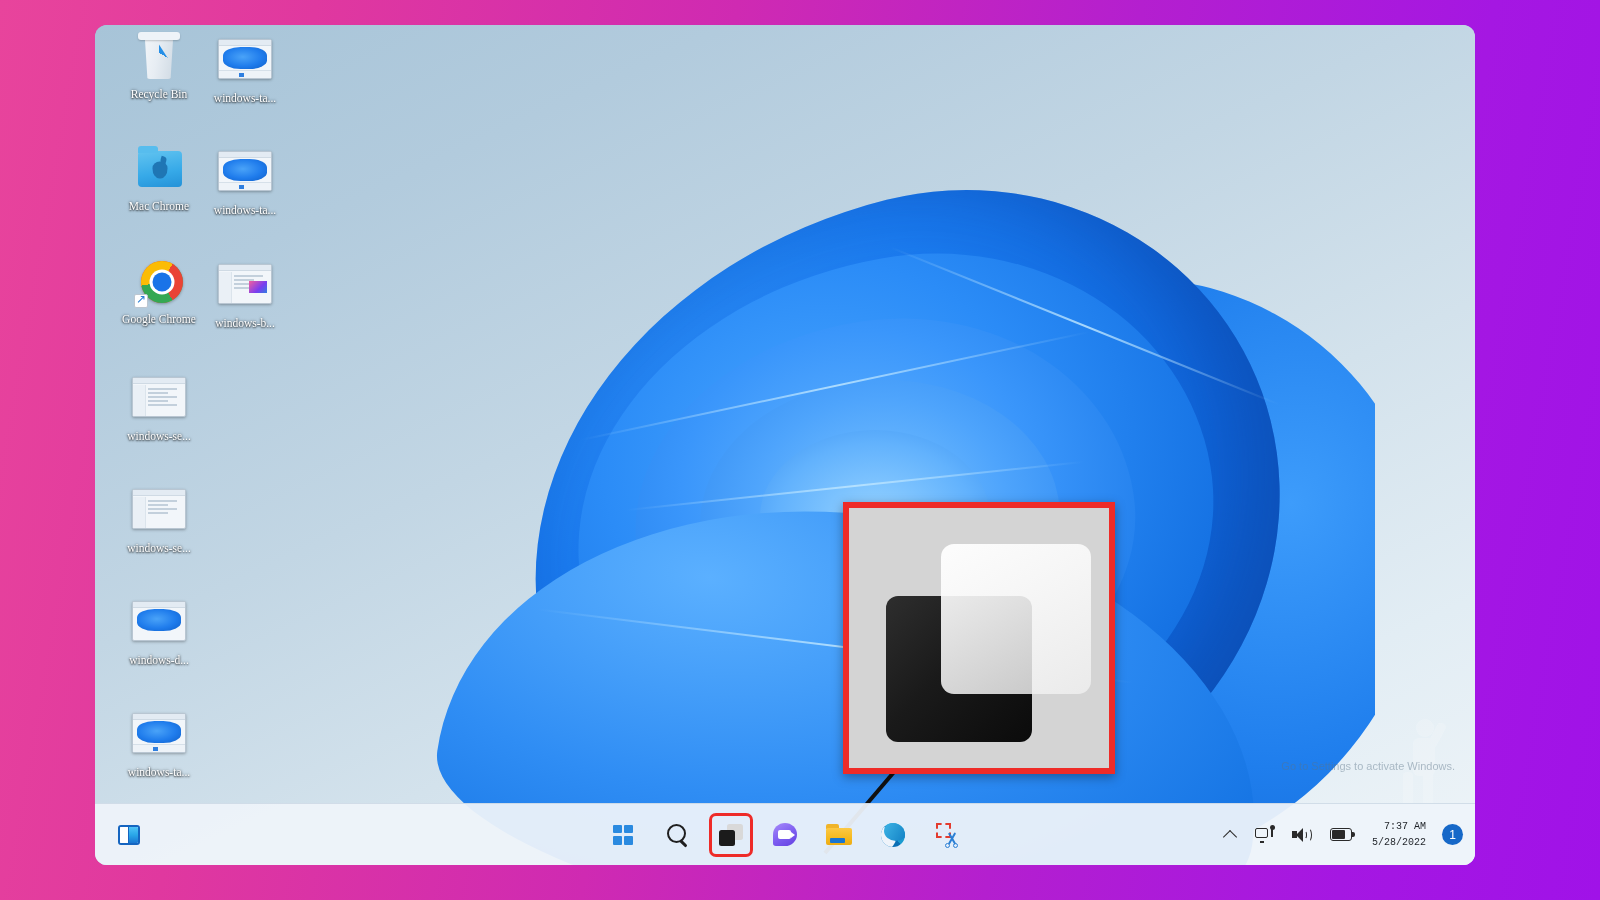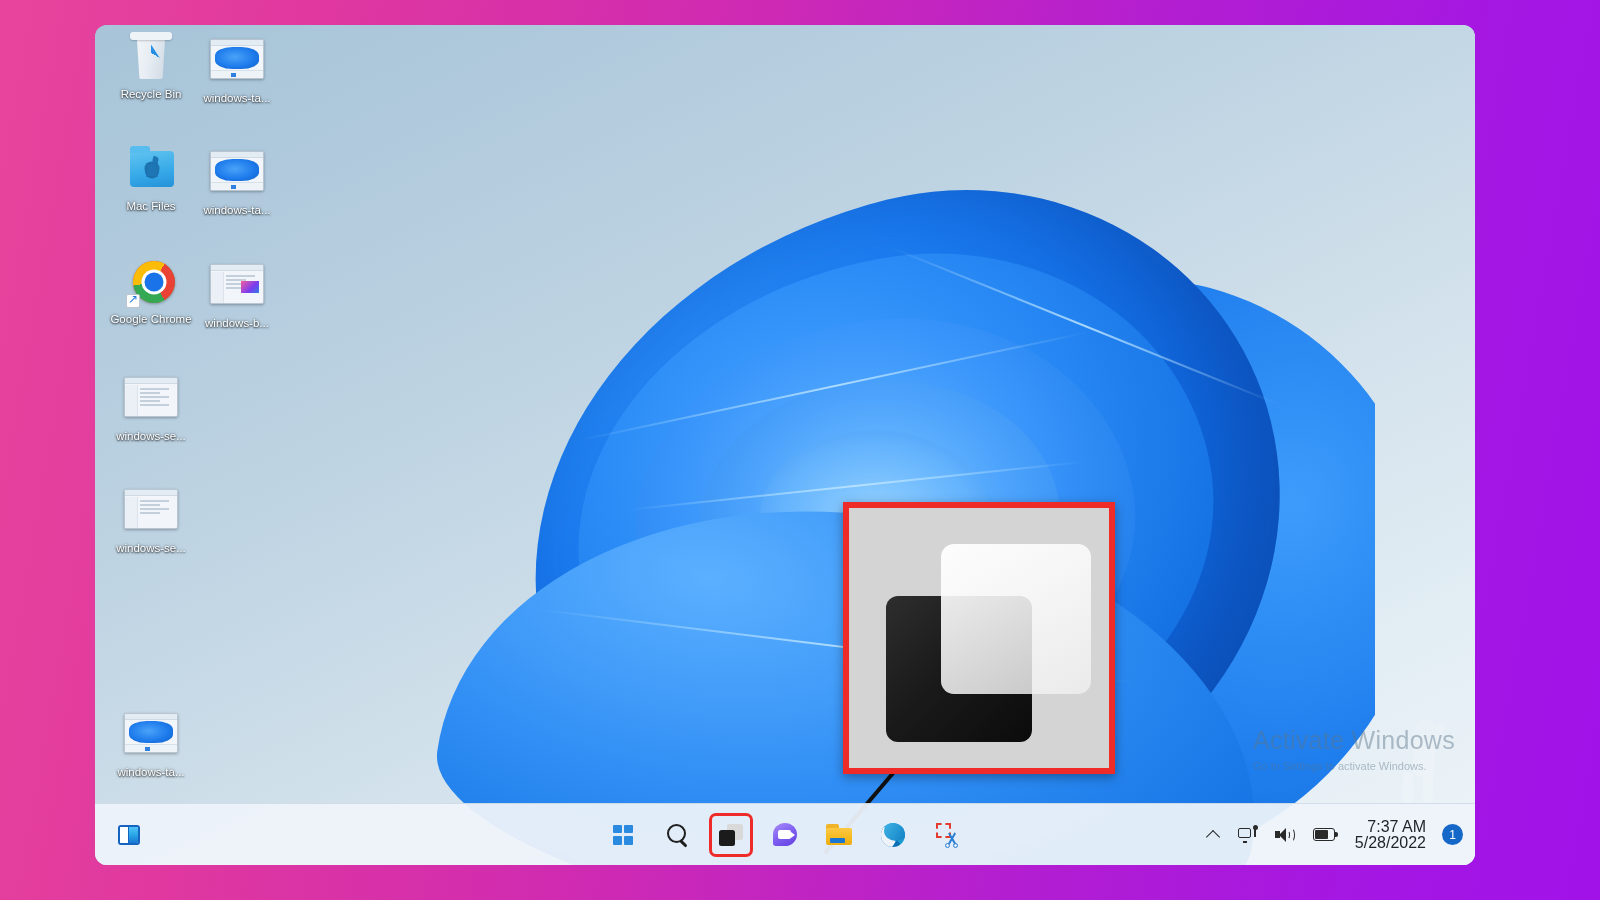--- a/index.html
+++ b/index.html
@@ -85,23 +85,24 @@
     transform: rotate(18deg);
   }
   .edge-line {
     position: absolute;
     background: linear-gradient(90deg, rgba(190,225,255,0), rgba(190,230,255,.85), rgba(190,225,255,0));
     height: 2px; border-radius: 2px;
   }
 
   
   #icon-grid {
-    position: absolute; left: 8px; top: 0;
+    position: absolute; left: 16px; top: 0;
     width: 260px; height: 780px;
     z-index: 6;
+    font-family: Liberation Serif, serif;
   }
   .dicon {
     position: absolute;
     width: 96px;
     text-align: center;
     cursor: default;
   }
   .dicon .glyph {
     width: 54px; height: 48px;
     margin: 0 auto 5px;
@@ -341,21 +342,21 @@
   .ic-volume { width:20px; height:16px; position:relative; }
   .ic-volume .spk { position:absolute; left:0; top:4px; width:5px; height:7px; background:#2a2a2a; }
   .ic-volume .cone { position:absolute; left:4px; top:1px; border-top:7px solid transparent; border-bottom:7px solid transparent; border-right:7px solid #2a2a2a;}
   .ic-volume .w1, .ic-volume .w2 { position:absolute; border:1.6px solid #2a2a2a; border-radius:50%; border-left-color:transparent; border-top-color:transparent; border-bottom-color:transparent; }
   .ic-volume .w1 { left:11px; top:4px; width:4px; height:8px; }
   .ic-volume .w2 { left:13px; top:1px; width:7px; height:14px; }
   .ic-battery { width:22px; height:13px; position:relative; }
   .ic-battery .shell { position:absolute; inset:0; border:1.7px solid #2a2a2a; border-radius:3px; }
   .ic-battery .fill { position:absolute; left:2px; top:2px; bottom:2px; width:13px; background:#2a2a2a; border-radius:1px; }
   .ic-battery .tip { position:absolute; right:-3px; top:4px; width:2.5px; height:5px; background:#2a2a2a; border-radius:0 2px 2px 0; }
-  #clock { text-align:right; font-size:16px; color:#1f2328; line-height:16px; padding:0 6px; cursor:default; }
+  #clock { text-align:right; font-size:10px; color:#1f2328; line-height:16px; padding:0 6px; cursor:default;font-family:Liberation Mono, monospace; }
   #notif-badge {
     width: 21px; height: 21px; border-radius: 50%;
     background: #1668c8; color:#fff; font-size:12px;
     display:flex; align-items:center; justify-content:center;
     cursor: default;
   }
 </style>
 </head>
 <body>
 
@@ -401,21 +402,21 @@
         </div>
         <div class="cap">windows-ta...</div>
       </div>
 
       <div class="dicon" style="left:0px; top:122px;">
         <div class="glyph">
           <div class="macfolder">
               <div class="apple-mark"></div>
             </div>
         </div>
-        <div class="cap">Mac Files</div>
+        <div class="cap">Mac Chrome</div>
       </div>
 
       <div class="dicon" style="left:86px; top:122px;">
         <div class="glyph">
           <div class="thumb">
               <div class="tb-bar"></div>
               <div class="tb-blue"></div>
               <div class="tb-tray">
                 <i></i>
               </div>
@@ -475,20 +476,29 @@
                 <span class="m"></span>
                 <span class="s"></span>
                 <span class="m"></span>
                 <span class="s"></span>
               </div>
           </div>
         </div>
         <div class="cap">windows-se...</div>
       </div>
 
+      <div class="dicon" style="left:0px; top:572px;">
+        <div class="glyph">
+          <div class="thumb">
+              <div class="tb-bar"></div>
+              <div class="tb-blue"></div>
+            </div>
+        </div>
+        <div class="cap">windows-d...</div>
+      </div>
 
       <div class="dicon" style="left:0px; top:684px;">
         <div class="glyph">
           <div class="thumb">
               <div class="tb-bar"></div>
               <div class="tb-blue"></div>
               <div class="tb-tray">
                 <i></i>
               </div>
             </div>
@@ -509,21 +519,20 @@
 
     <svg id="ghost-figure" viewBox="0 0 70 95">
       <circle cx="40" cy="18" r="9" fill="#ffffff"></circle>
       <rect x="28" y="28" width="22" height="38" rx="6" fill="#ffffff"></rect>
       <rect x="18" y="62" width="10" height="33" rx="4" fill="#ffffff"></rect>
       <rect x="38" y="62" width="10" height="33" rx="4" fill="#ffffff"></rect>
       <rect x="48" y="12" width="9" height="26" rx="4" fill="#ffffff" transform="rotate(28 52 24)"></rect>
     </svg>
 
     <div id="watermark">
-      <div class="wm-title">Activate Windows</div>
       <div class="wm-sub">Go to Settings to activate Windows.</div>
     </div>
 
 
     <div id="taskbar">
 
       <div id="tb-left">
         <div class="tb-btn">
           <span class="ic-widgets">
               <i class="lw"></i>

